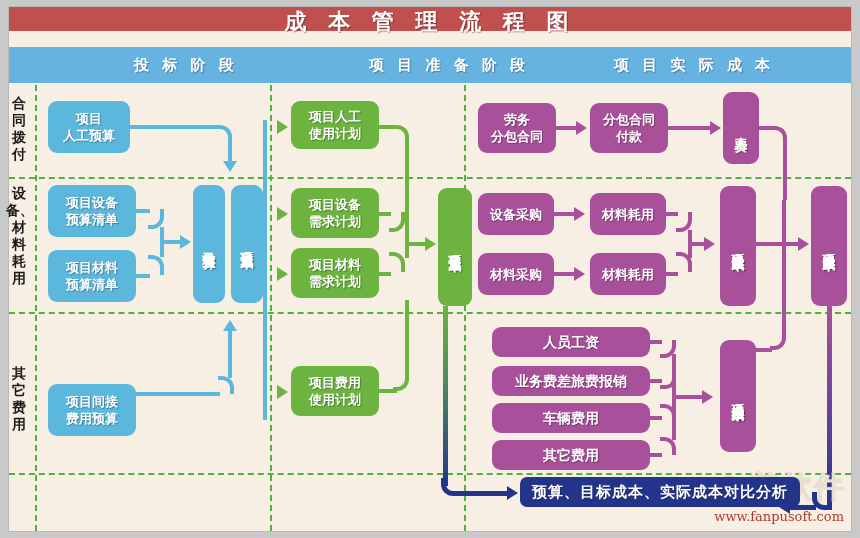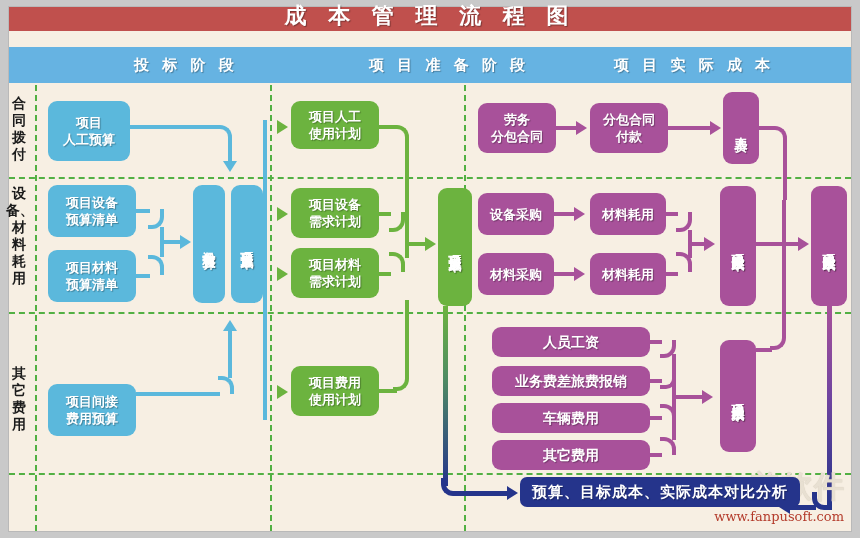--- a/index.html
+++ b/index.html
@@ -9,21 +9,21 @@
     background:#c9c9c9;
   }
   
   #frame{
     position:absolute;left:8px;top:6px;width:844px;height:526px;
     background:#f7efe3;border:1px solid #b9b9b9;box-sizing:border-box;
   }
   
   #titlebar{
     position:absolute;left:9px;top:7px;width:842px;height:24px;
-    background:#c0504d;display:flex;align-items:flex-end;justify-content:center;
+    background:#c0504d;display:flex;align-items:flex-start;justify-content:center;
     box-sizing:border-box;
   }
   #titlebar .t{
     color:#ffffff;font-size:22px;font-weight:bold;letter-spacing:7px;
     text-shadow:1px 1px 1px rgba(0,0,0,.35);
   }
   
   #phasebar{
     position:absolute;left:9px;top:47px;width:842px;height:36px;
     background:#66b3e2;box-sizing:border-box;
@@ -133,21 +133,21 @@
   <div class="vdash" style="left:270px;top:85px;height:446px;"></div>
   <div class="vdash" style="left:464px;top:85px;height:446px;"></div>
   <div class="hdash" style="left:9px;top:177px;width:842px;"></div>
   <div class="hdash" style="left:9px;top:312px;width:842px;"></div>
   <div class="hdash" style="left:9px;top:473px;width:842px;"></div>
 
   <div class="rowlabel" style="left:6px;top:95px;">合同拨付</div>
   <div class="rowlabel" style="left:6px;top:185px;">设备、材料耗用</div>
   <div class="rowlabel" style="left:6px;top:365px;">其它费用</div>
 
-  <div class="node blue" style="left:48px;top:101px;width:82px;height:60px;white-space:pre-line;">项目
+  <div class="node blue" style="left:48px;top:101px;width:82px;height:52px;white-space:pre-line;">项目
 人工预算</div>
 
   <div class="ln lnH c-blue" style="left:130px;top:125px;width:88px;"></div>
   <div class="elbow eb-blue e-tr" style="left:216px;top:125px;width:16px;height:16px;"></div>
   <div class="ln lnV c-blue" style="left:228px;top:139px;width:4px;height:24px;"></div>
   <div class="ar ar-d arb-d" style="left:223px;top:161px;"></div>
 
   <div class="node green" style="left:291px;top:101px;width:88px;height:48px;white-space:pre-line;">项目人工
 使用计划</div>
   <div class="ar ar-r arg-r" style="left:277px;top:120px;"></div>

